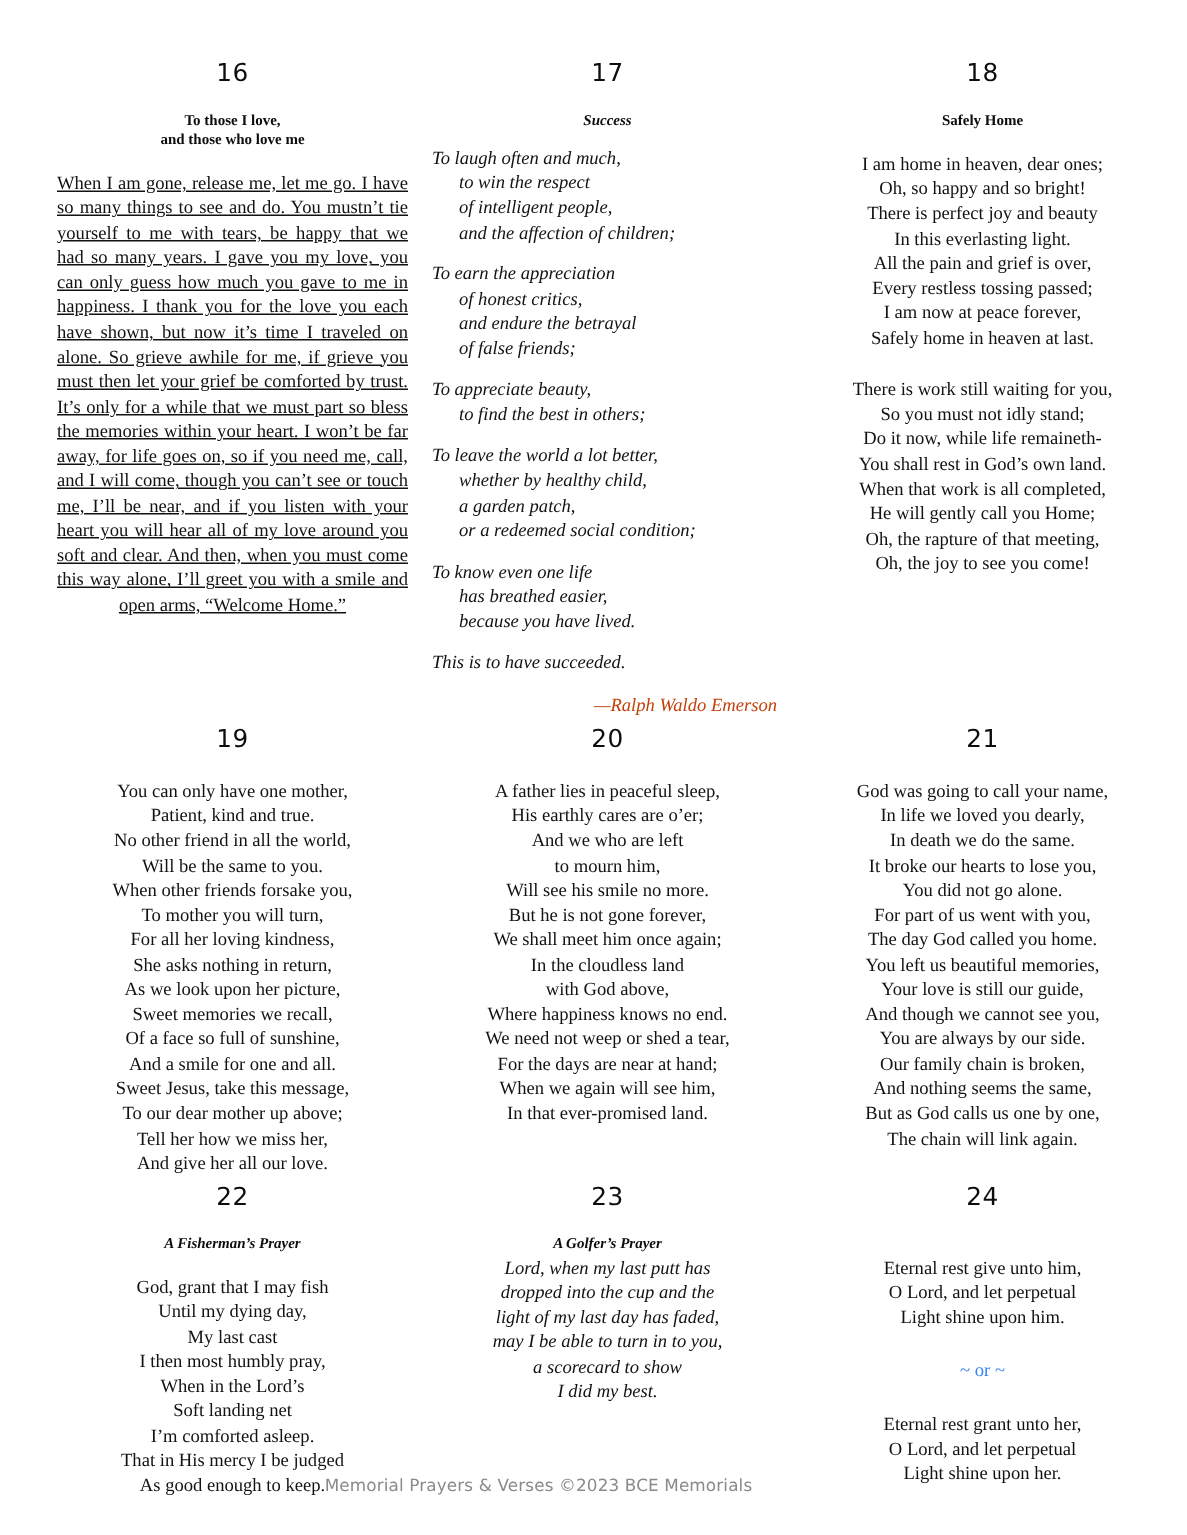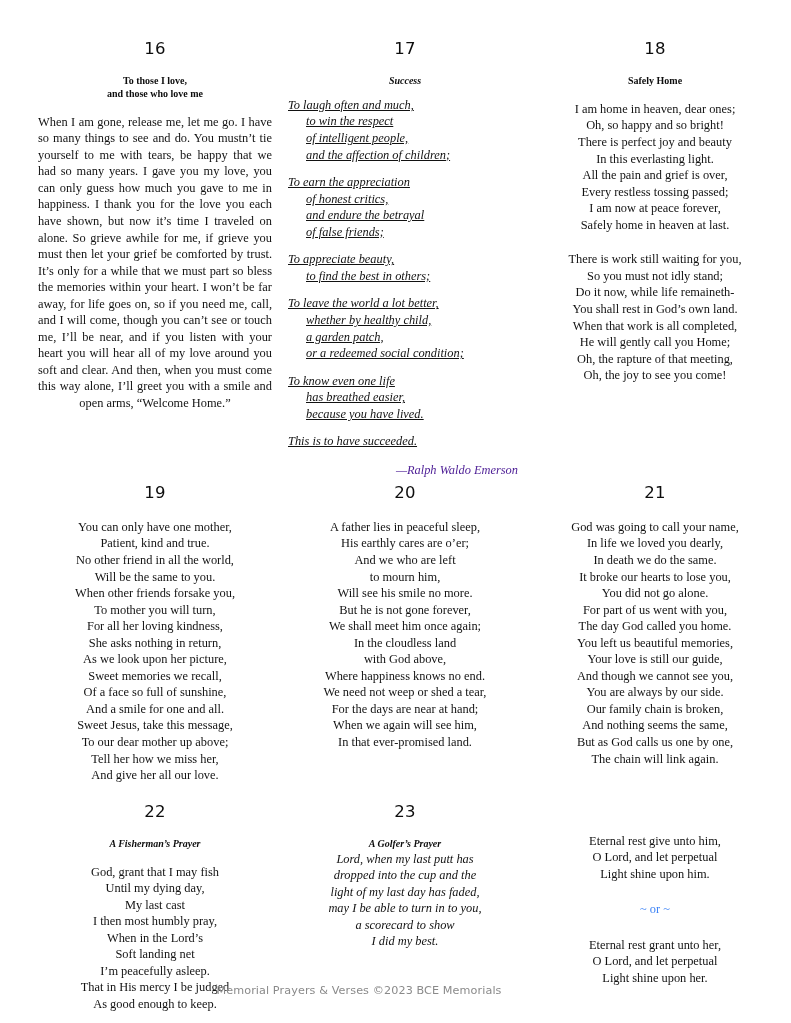--- a/index.html
+++ b/index.html
@@ -69,37 +69,38 @@
     font-size: 12.4px;
     line-height: 1.335;
     color: #121212;
     margin: 0;
   }
   .poem-body.centered { text-align: center; }
   .poem-body.justified {
     text-align: justify;
     text-align-last: center;
     hyphens: none;
+    text-decoration: underline;
   }
   .poem-body.italic { font-style: italic; }
-  .poem-body.left { text-align: left; text-decoration: underline; }
+  .poem-body.left { text-align: left; }
 
   .stanza { margin: 0; }
   .stanza + .stanza { margin-top: 11px; }
 
   .vline { display: block; }
   .vline.ind1 { padding-left: 18px; }
 
   .attribution {
     text-align: right;
     font-style: italic;
     font-size: 12.4px;
     padding-right: 4px;
     margin-top: 13px;
-    color: #4c1d95;
+    color: #c2410c;
   }
   .divider-or {
     text-align: center;
     font-size: 12.4px;
     margin: 0;
     color: #3b82f6;
   }
 
   .footer {
     position: absolute;
@@ -274,36 +275,36 @@
             <span class="vline">You are always by our side.</span>
             <span class="vline">Our family chain is broken,</span>
             <span class="vline">And nothing seems the same,</span>
             <span class="vline">But as God calls us one by one,</span>
             <span class="vline">The chain will link again.</span>
           </div>
         </div>
       </div>
     </div>
 
-    <div class="row" style="margin-top:19px;">
+    <div class="row" style="margin-top:5px;">
 
       <div class="col col-left">
         <div class="poem-number">22</div>
         <div class="spacer-lg"></div>
         <div class="poem-title italic">A Fisherman’s Prayer</div>
         <div class="spacer-md"></div>
         <div class="poem-body centered">
           <div class="stanza">
             <span class="vline">God, grant that I may fish</span>
             <span class="vline">Until my dying day,</span>
             <span class="vline">My last cast</span>
             <span class="vline">I then most humbly pray,</span>
             <span class="vline">When in the Lord’s</span>
             <span class="vline">Soft landing net</span>
-            <span class="vline">I’m peacefully asleep.</span>
+            <span class="vline">I’m comforted asleep.</span>
             <span class="vline">That in His mercy I be judged</span>
             <span class="vline">As good enough to keep.</span>
           </div>
         </div>
       </div>
 
       <div class="col col-mid">
         <div class="poem-number">23</div>
         <div class="spacer-lg"></div>
         <div class="poem-title italic">A Golfer’s Prayer</div>
@@ -313,20 +314,21 @@
             <span class="vline">dropped into the cup and the</span>
             <span class="vline">light of my last day has faded,</span>
             <span class="vline">may I be able to turn in to you,</span>
             <span class="vline">a scorecard to show</span>
             <span class="vline">I did my best.</span>
           </div>
         </div>
       </div>
 
       <div class="col col-right">
+        <div class="poem-number">24</div>
         <div class="spacer-lg"></div>
         <div class="spacer-md"></div>
         <div class="poem-body centered">
           <div class="stanza">
             <span class="vline">Eternal rest give unto him,</span>
             <span class="vline">O Lord, and let perpetual</span>
             <span class="vline">Light shine upon him.</span>
           </div>
           <div class="divider-or" style="margin-top:19px;">
             <span>~ or ~</span>

